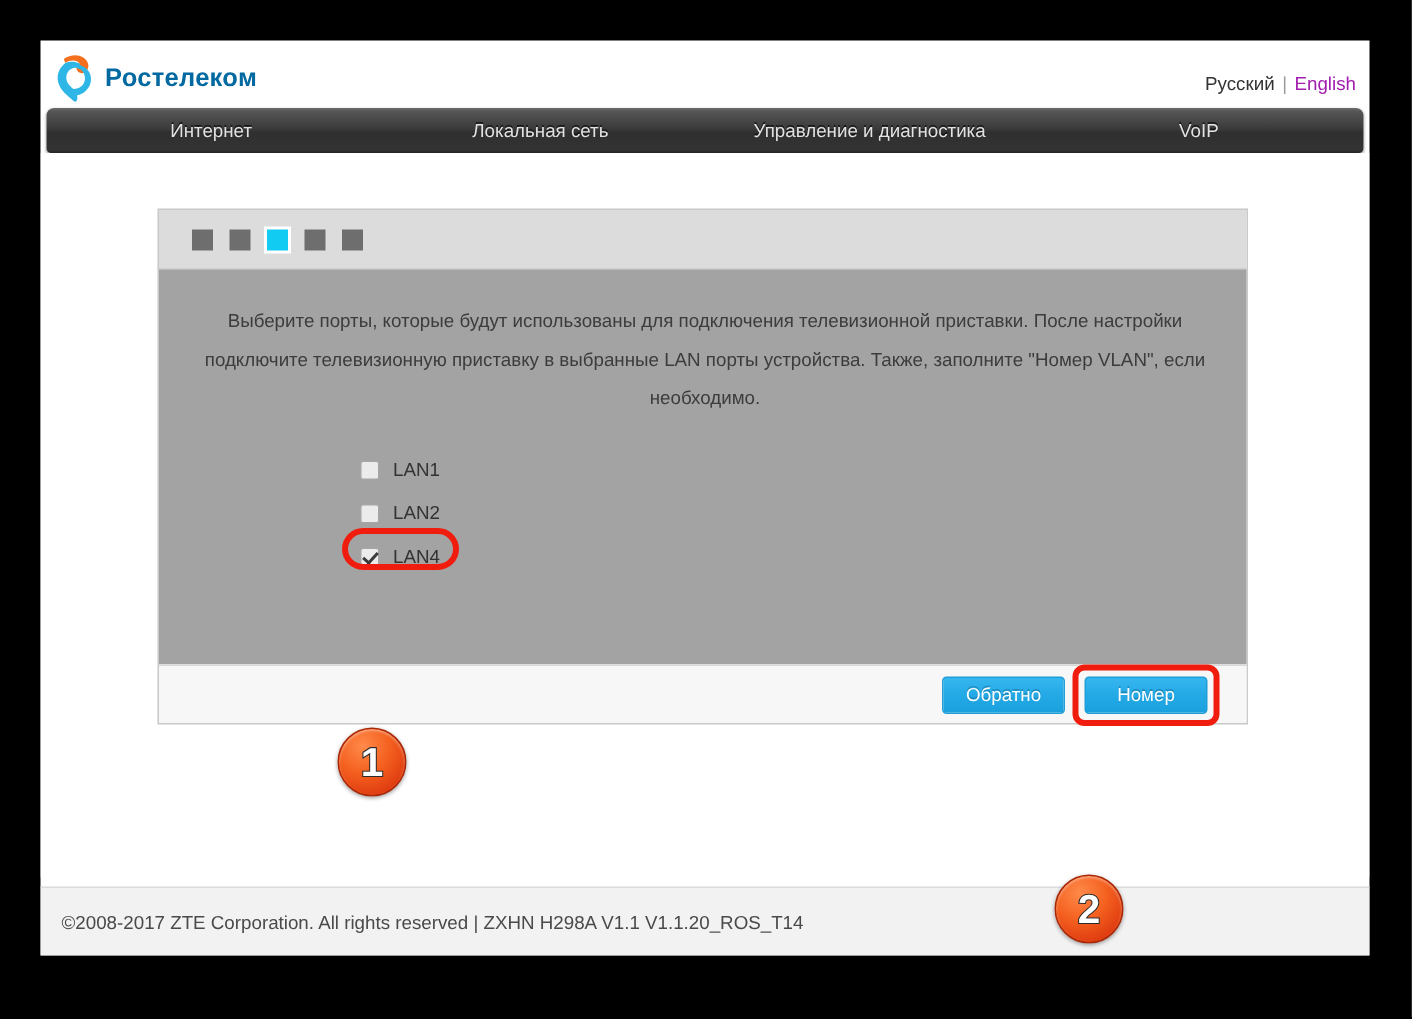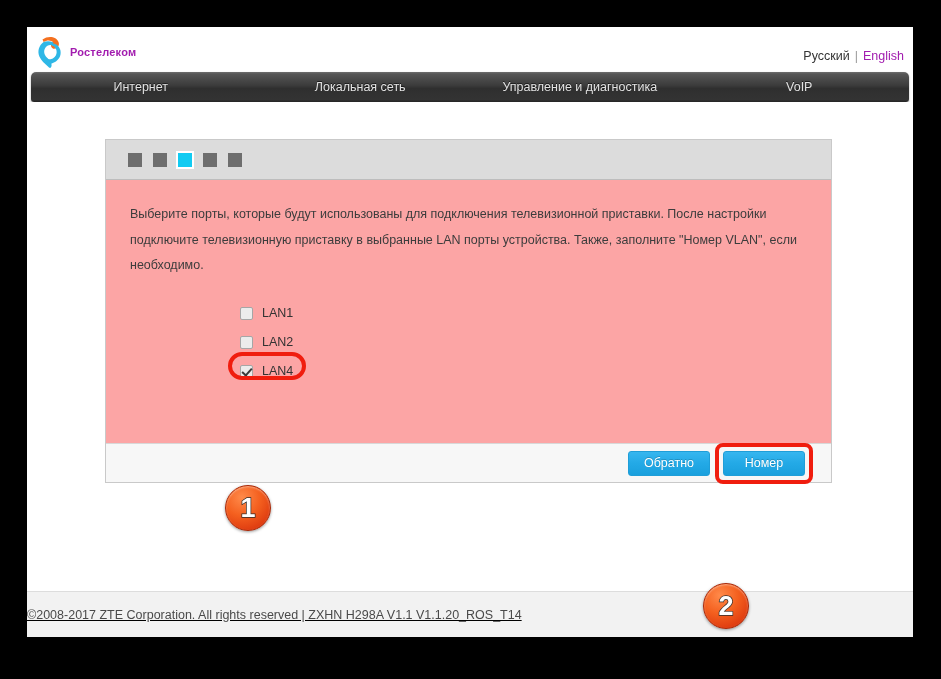--- a/index.html
+++ b/index.html
@@ -45,23 +45,23 @@
     align-items: center;
     height: 34px;
   }
   #logo-mark {
     width: 30px;
     height: 32px;
     position: relative;
     margin-right: 6px;
   }
   #logo-text {
-    font-size: 11px;
+    font-size: 17px;
     font-weight: bold;
-    color: #a21caf;
+    color: #0369a1;
     letter-spacing: .2px;
   }
 
   #lang {
     position: absolute;
     right: 9px;
     top: 22px;
     font-size: 12.5px;
     color: #333333;
     white-space: nowrap;
@@ -125,22 +125,23 @@
     margin-right: 11px;
   }
   .step.active {
     background: #11cbf2;
     box-shadow: 0 0 0 2px #ffffff;
   }
 
   #panel-body {
     position: relative;
     height: 263px;
-    background: #fca5a5;
+    background: #a3a3a3;
     padding: 22px 24px 0 24px;
+    text-align: center;
   }
 
   #desc {
     font-size: 12.5px;
     color: #3c3c3c;
     line-height: 2.05;
     width: 680px;
   }
 
   #ports {
@@ -257,22 +258,21 @@
   #footer {
     position: absolute;
     left: 0;
     bottom: 0;
     width: 100%;
     height: 46px;
     background: #f2f2f2;
     border-top: 1px solid #dddddd;
     display: flex;
     align-items: center;
-    padding-left: 0;
-    text-decoration: underline;
+    padding-left: 14px;
   }
   #footer-text {
     font-size: 12.5px;
     color: #4a4a4a;
   }
 </style>
 </head>
 <body>
 
 <div id="screen">

